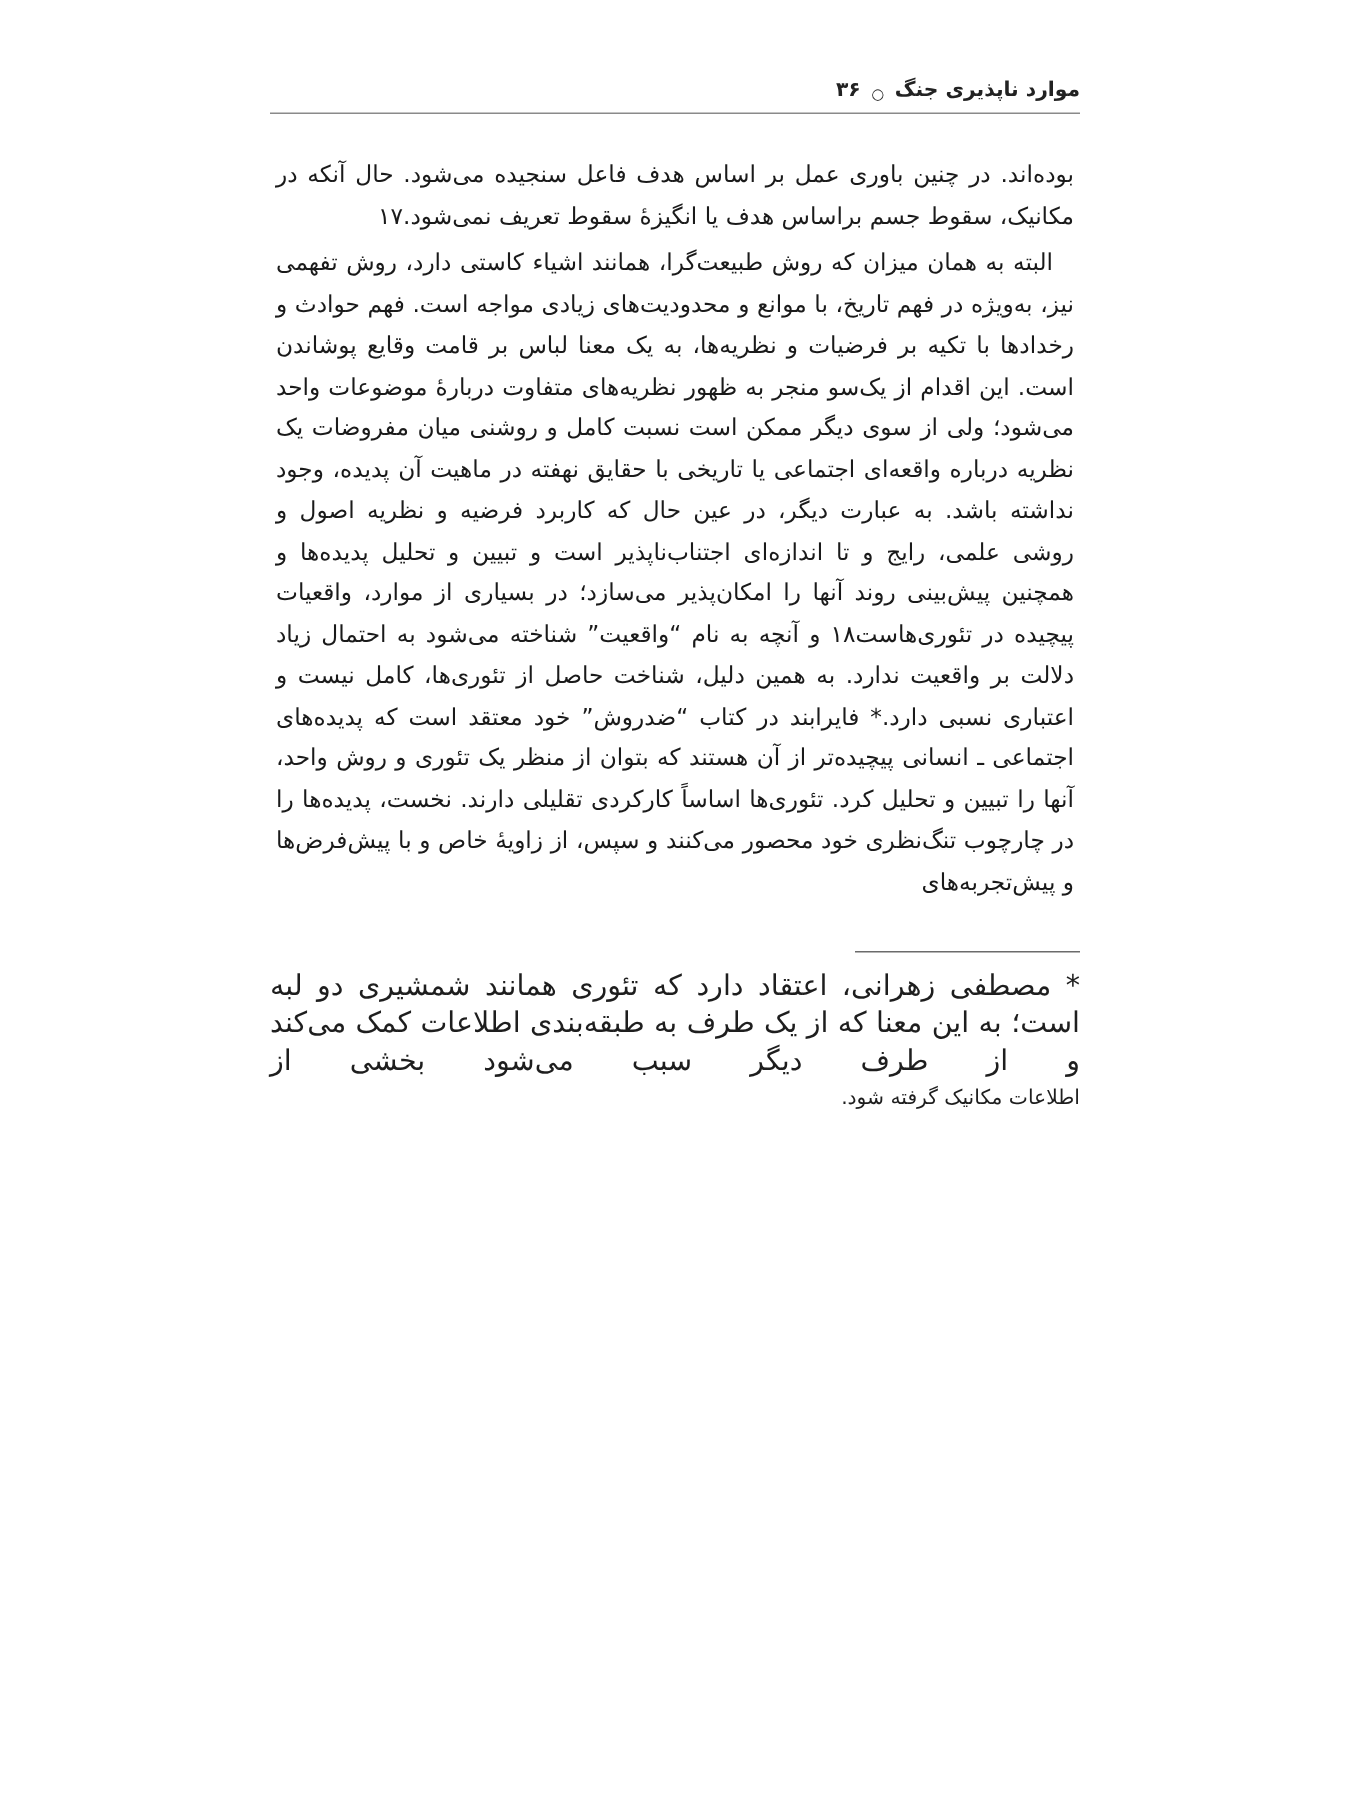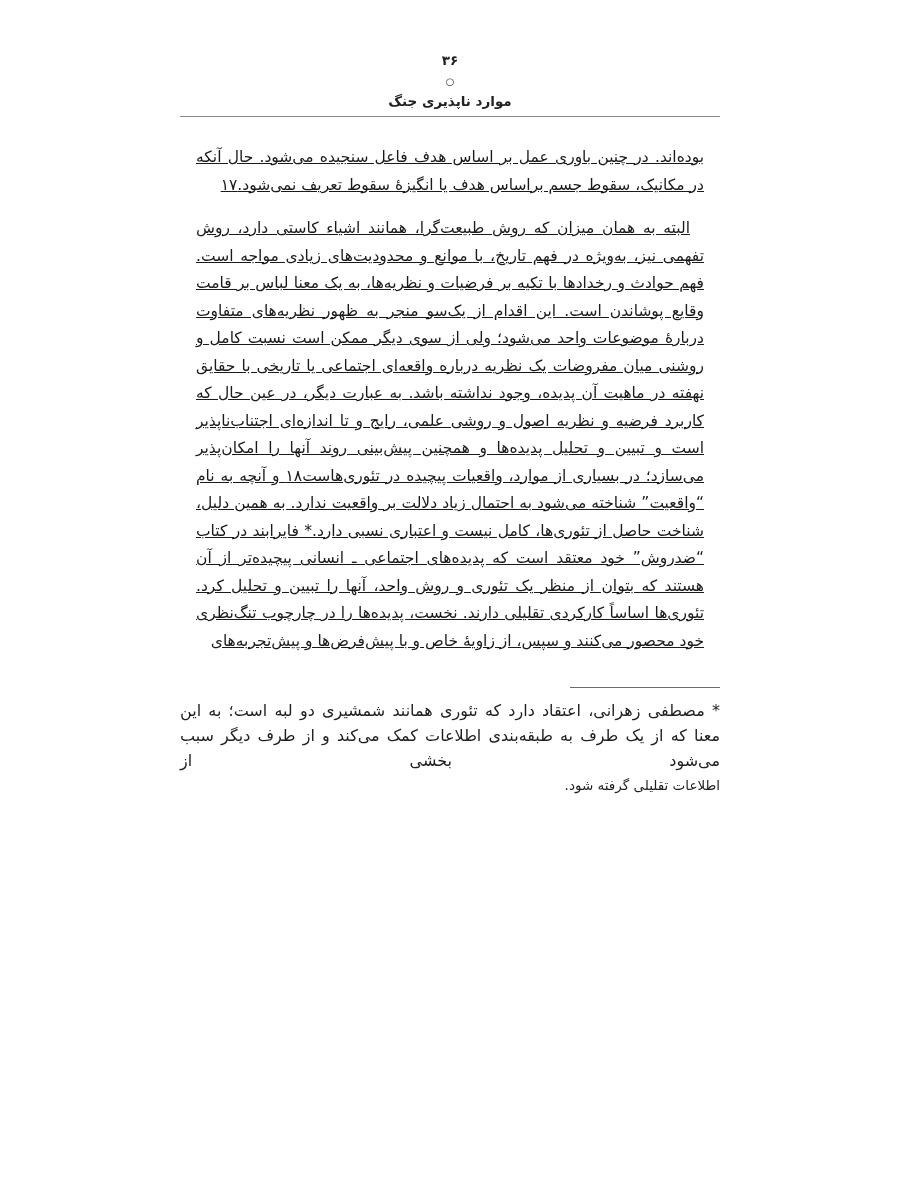--- a/index.html
+++ b/index.html
@@ -15,23 +15,23 @@
     color: #1c1c1c;
   }
   .page {
     width: 540px;
     margin: 0 auto;
     padding-top: 52px;
   }
   
   .header-row {
     display: flex;
-    flex-direction: column;
+    flex-direction: row;
     justify-content: flex-end;
-    align-items: center;
+    align-items: flex-end;
     gap: 7px;
     font-size: 13.5px;
     font-weight: 700;
     color: #222;
     direction: ltr;
   }
   .header-row .ring {
     font-size: 10px;
     font-weight: 400;
     position: relative;
@@ -46,39 +46,38 @@
   .body-text {
     margin-top: 27px;
     direction: rtl;
     text-align: justify;
     text-justify: inter-word;
     font-size: 15.5px;
     line-height: 27.5px;
     color: #1a1a1a;
   }
   .body-text p {
-    margin: 16px;
-    text-decoration: underline;
+    margin: 4px;
   }
   .body-text p.indent {
     text-indent: 14px;
   }
   
   .footnote {
     margin-top: 32px;
     direction: rtl;
   }
   .fn-rule {
     width: 150px;
     border-top: 1px solid #6b6b6b;
     margin-bottom: 10px;
   }
   .fn-text {
     margin: 0;
-    font-size: 16px;
+    font-size: 19px;
     line-height: 25px;
     text-align: justify;
     text-align-last: justify;
     color: #1e1e1e;
   }
   .fn-last {
     display: flex;
     justify-content: space-between;
     font-size: 13.5px;
     line-height: 25px;
@@ -100,17 +99,17 @@
 
   <div class="body-text">
     <p class="para">بوده‌اند. در چنین باوری عمل بر اساس هدف فاعل سنجیده می‌شود. حال آنکه در مکانیک، سقوط جسم براساس هدف یا انگیزهٔ سقوط تعریف نمی‌شود.۱۷</p>
     <p class="para indent">البته به همان میزان که روش طبیعت‌گرا، همانند اشیاء کاستی دارد، روش تفهمی نیز، به‌ویژه در فهم تاریخ، با موانع و محدودیت‌های زیادی مواجه است. فهم حوادث و رخدادها با تکیه بر فرضیات و نظریه‌ها، به یک معنا لباس بر قامت وقایع پوشاندن است. این اقدام از یک‌سو منجر به ظهور نظریه‌های متفاوت دربارهٔ موضوعات واحد می‌شود؛ ولی از سوی دیگر ممکن است نسبت کامل و روشنی میان مفروضات یک نظریه درباره واقعه‌ای اجتماعی یا تاریخی با حقایق نهفته در ماهیت آن پدیده، وجود نداشته باشد. به عبارت دیگر، در عین حال که کاربرد فرضیه و نظریه اصول و روشی علمی، رایج و تا اندازه‌ای اجتناب‌ناپذیر است و تبیین و تحلیل پدیده‌ها و همچنین پیش‌بینی روند آنها را امکان‌پذیر می‌سازد؛ در بسیاری از موارد، واقعیات پیچیده در تئوری‌هاست۱۸ و آنچه به نام “واقعیت” شناخته می‌شود به احتمال زیاد دلالت بر واقعیت ندارد. به همین دلیل، شناخت حاصل از تئوری‌ها، کامل نیست و اعتباری نسبی دارد.* فایرابند در کتاب “ضدروش” خود معتقد است که پدیده‌های اجتماعی ـ انسانی پیچیده‌تر از آن هستند که بتوان از منظر یک تئوری و روش واحد، آنها را تبیین و تحلیل کرد. تئوری‌ها اساساً کارکردی تقلیلی دارند. نخست، پدیده‌ها را در چارچوب تنگ‌نظری خود محصور می‌کنند و سپس، از زاویهٔ خاص و با پیش‌فرض‌ها و پیش‌تجربه‌های</p>
   </div>
 
   <div class="footnote">
     <div class="fn-rule"></div>
     <p class="fn-text">* مصطفی زهرانی، اعتقاد دارد که تئوری همانند شمشیری دو لبه است؛ به این معنا که از یک طرف به طبقه‌بندی اطلاعات کمک می‌کند و از طرف دیگر سبب می‌شود بخشی از</p>
     <div class="fn-last">
-      <span>اطلاعات تقلیلی گرفته شود.</span>
+      <span>اطلاعات مکانیک گرفته شود.</span>
     </div>
   </div>
 
 </div>
 
 </body></html>

